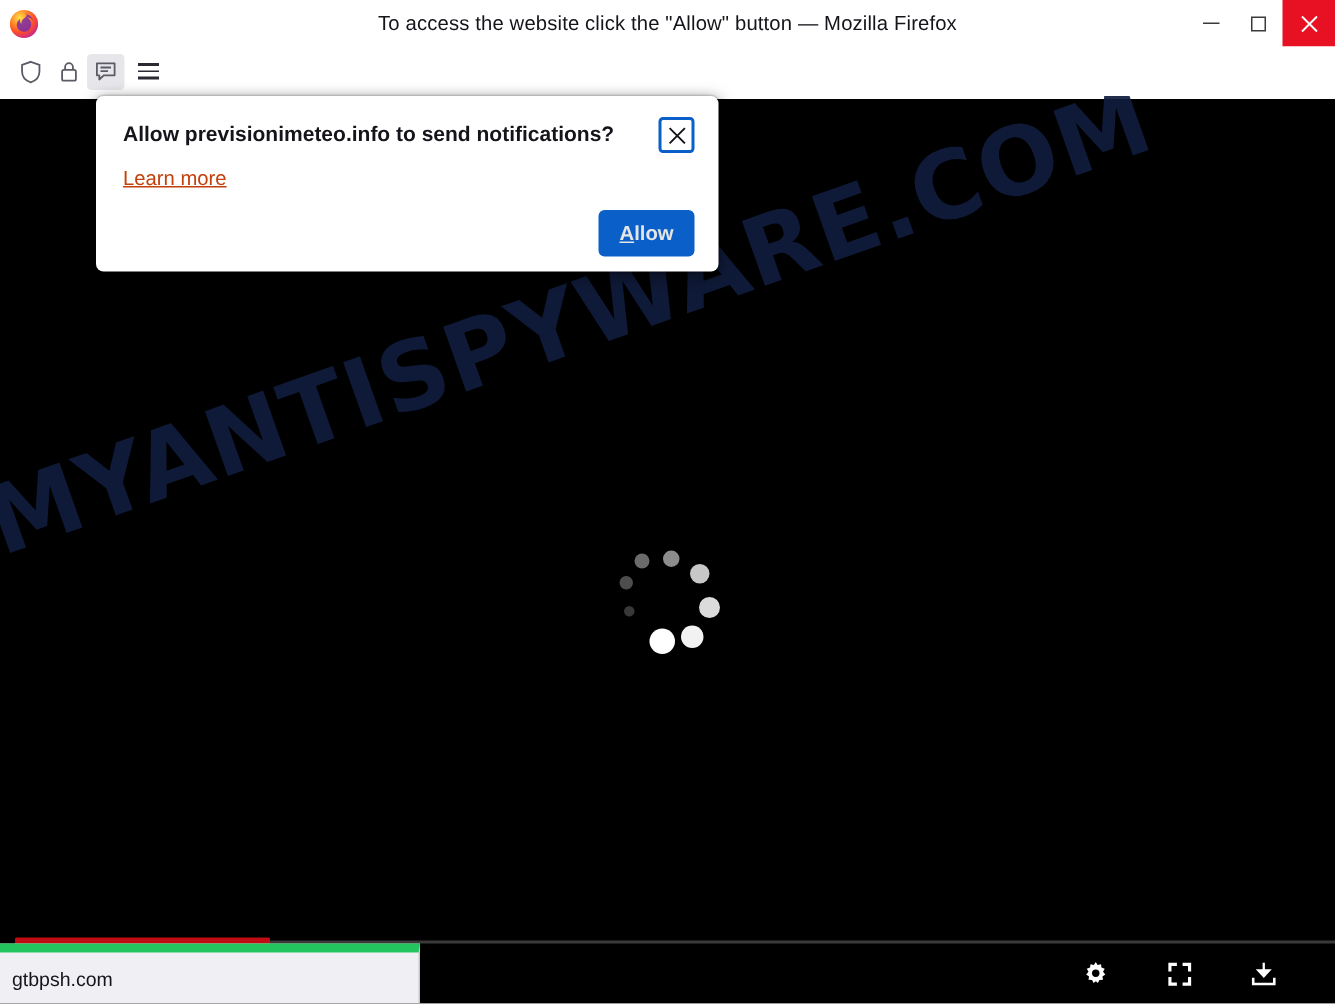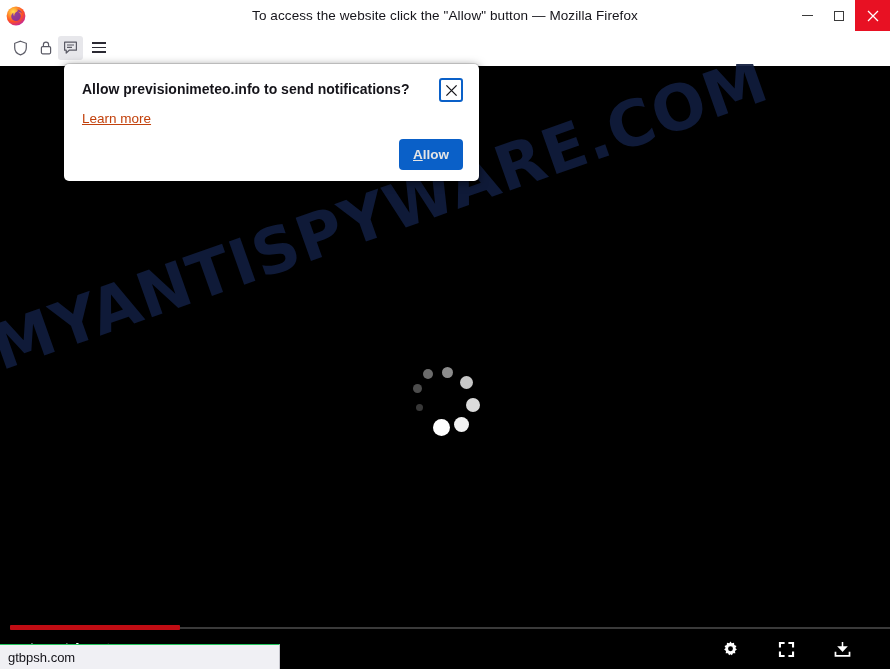--- a/index.html
+++ b/index.html
@@ -109,23 +109,23 @@
     display: flex; align-items: center;
   }
   .ctl-left { display: flex; align-items: center; gap: 0px; padding-left: 18px; }
   .ctl-right { margin-left: auto; display: flex; align-items: center; gap: 20px; padding-right: 30px; }
   .ctl { width: 36px; height: 36px; display: flex; align-items: center; justify-content: center; }
   .time-label { color: #dddddd; font-size: 12.5px; margin-left: 10px; letter-spacing: .3px; white-space: nowrap; }
 
   
   .status-tip {
     position: absolute; left: 0px; bottom: 0px;
-    height: 25px; min-width: 280px;
+    height: 40px; min-width: 280px;
     background: #f0f0f4;
-    border-top: 1px solid #22c55e;
+    border-top: 6px solid #22c55e;
     border-right: 1px solid #c6c6cd;
     display: flex; align-items: center;
     padding: 0 8px;
     font-size: 13px; color: #15141a;
   }
 
   
   .doorhanger {
     position: absolute; left: 64px; top: 64px;
     width: 415px; height: 117px;

